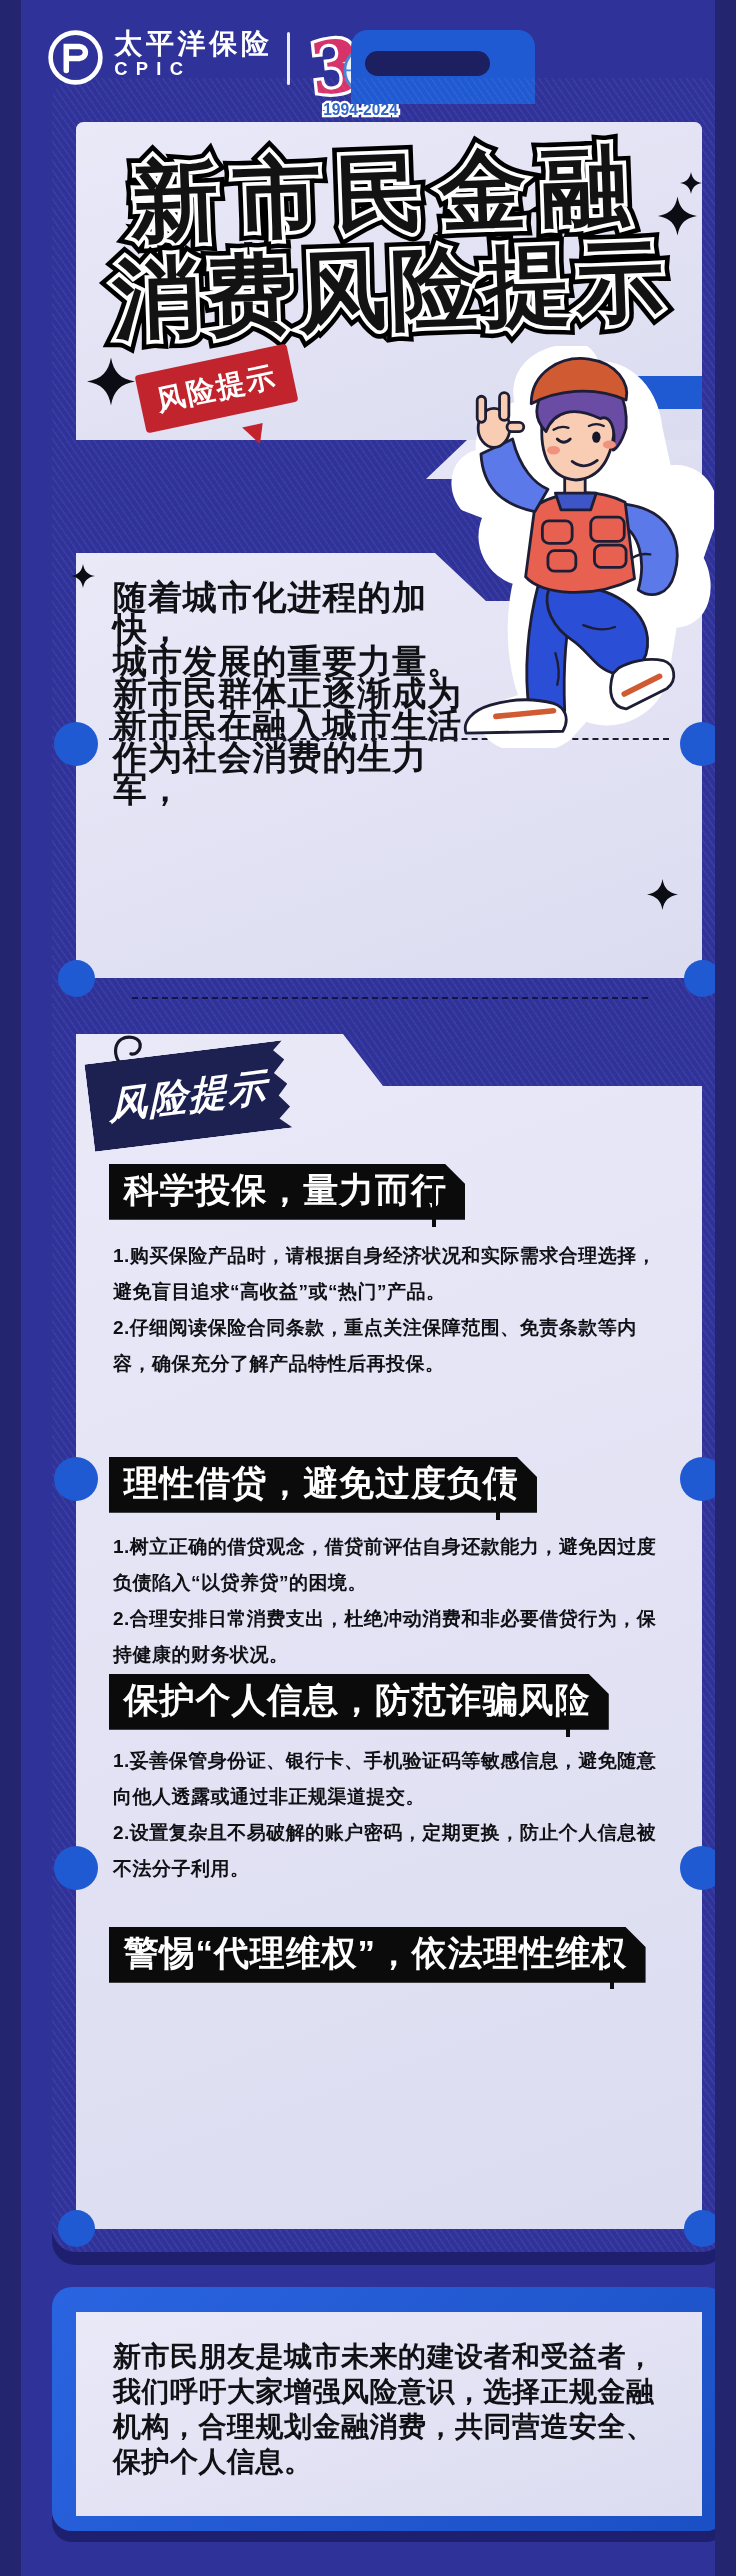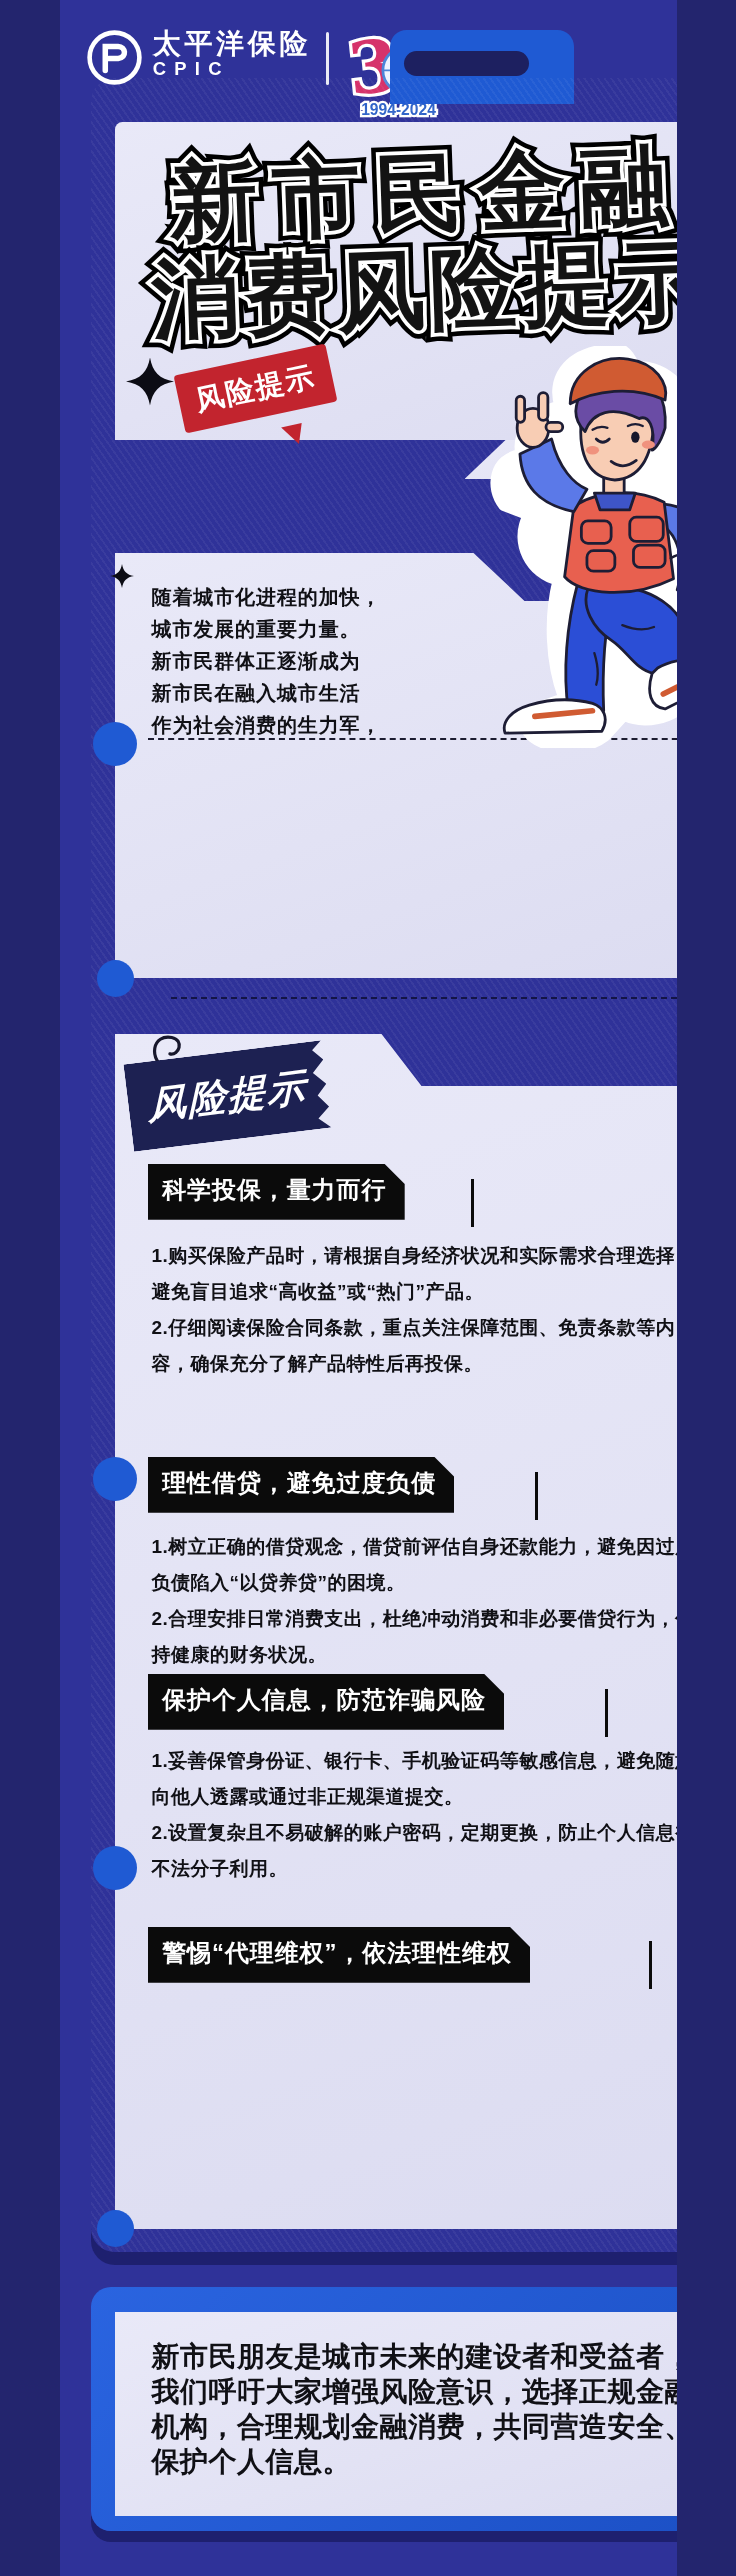--- a/index.html
+++ b/index.html
@@ -1,17 +1,17 @@
 <!DOCTYPE html>
 <html style="font-size:14.7px"><head>
 <meta charset="utf-8">
 <style>
   html,body{margin:0;padding:0;}
   body{background:#23256e;font-family:"Liberation Sans","DejaVu Sans",sans-serif;}
-  .poster{position:relative;width:617px;height:2576px;margin:0 auto;background:#2f3299;overflow:hidden;}
+  .poster{position:relative;width:694px;height:2576px;margin:0 auto;background:#2f3299;overflow:hidden;}
   .abs{position:absolute;}
 
   
   .brand-row{position:absolute;left:25px;top:28px;display:flex;align-items:flex-start;}
   .brand-text{margin-left:9.2px;color:#fff;}
   .brand-cn{font-size:28px;font-weight:bold;letter-spacing:3.7px;line-height:31px;}
   .brand-en{font-size:18.4px;font-weight:bold;letter-spacing:8.3px;line-height:20px;}
   .brand-sep{width:2.8px;height:53px;background:#fff;opacity:.9;margin:3.7px 16.6px 0 14.7px;border-radius:1.8px;}
 
   
@@ -51,37 +51,37 @@
   .red-tag{position:absolute;left:118px;top:359px;width:155px;height:59px;background:#c2242e;
      transform:rotate(-12deg);border-radius:3.7px;display:flex;align-items:center;justify-content:center;
      color:#fff;font-size:28.6px;font-weight:bold;letter-spacing:1.8px;}
   .red-tag-tail{position:absolute;left:223px;top:425px;width:0;height:0;transform:rotate(-12deg);
      border-left:14.7px solid transparent;border-right:7.4px solid transparent;border-top:20px solid #c2242e;}
 
   
   .sparkle{position:absolute;fill:#0c0c14;}
 
   
-  .intro-narrow{position:absolute;left:92px;top:581px;width:368px;font-size:20px;font-weight:bold;
+  .intro-narrow{position:absolute;left:92px;top:581px;width:368px;font-size:34px;font-weight:bold;
      color:#101015;line-height:32px;letter-spacing:0.9px;}
   .intro-wide{position:absolute;left:92px;top:746px;width:560px;font-size:28px;font-weight:bold;
      color:#101015;line-height:37px;letter-spacing:0.5px;}
   .dashed{position:absolute;border-top:2.8px dashed #1c1c30;}
   .dash1{left:88px;top:738px;width:560px;}
   .dash2{left:111px;top:997px;width:516px;border-color:#131545;}
 
   
   .navy-tag{position:absolute;left:68px;top:1052px;width:199px;height:88px;background:#1d2152;
      transform:rotate(-7deg);display:flex;align-items:center;justify-content:center;
      clip-path:polygon(0 0,100% 0,95% 10%,100% 22%,94% 36%,100% 50%,95% 62%,100% 76%,94% 88%,100% 100%,0 100%);}
   .navy-tag span{color:#fff;font-size:38px;font-weight:900;font-style:italic;letter-spacing:1.8px;transform:skewX(-6deg);}
   .hanger{position:absolute;left:77px;top:1030px;}
 
   
-  .sec-h{position:absolute;left:88px;background:#0b0b0b;color:#fff;font-size:24px;font-weight:900;
+  .sec-h{position:absolute;left:88px;background:#0b0b0b;color:#fff;font-size:35px;font-weight:900;
      height:52px;display:inline-flex;align-items:center;padding:0 18.4px 3.7px 14.7px;letter-spacing:0.9px;
      clip-path:polygon(0 0,calc(100% - 20px) 0,100% 20px,100% 100%,0 100%);}
   .sec-line{position:absolute;width:3.7px;background:#0b0b0b;}
   .sec-body{position:absolute;left:92px;width:560px;font-size:19px;font-weight:bold;color:#101015;
      line-height:36px;letter-spacing:0.5px;}
   .sec-body div{margin:0;}
 
   
   .footer-text{position:absolute;left:92px;top:2339px;width:560px;font-size:28px;font-weight:bold;
      color:#101015;line-height:35px;letter-spacing:0.5px;}

